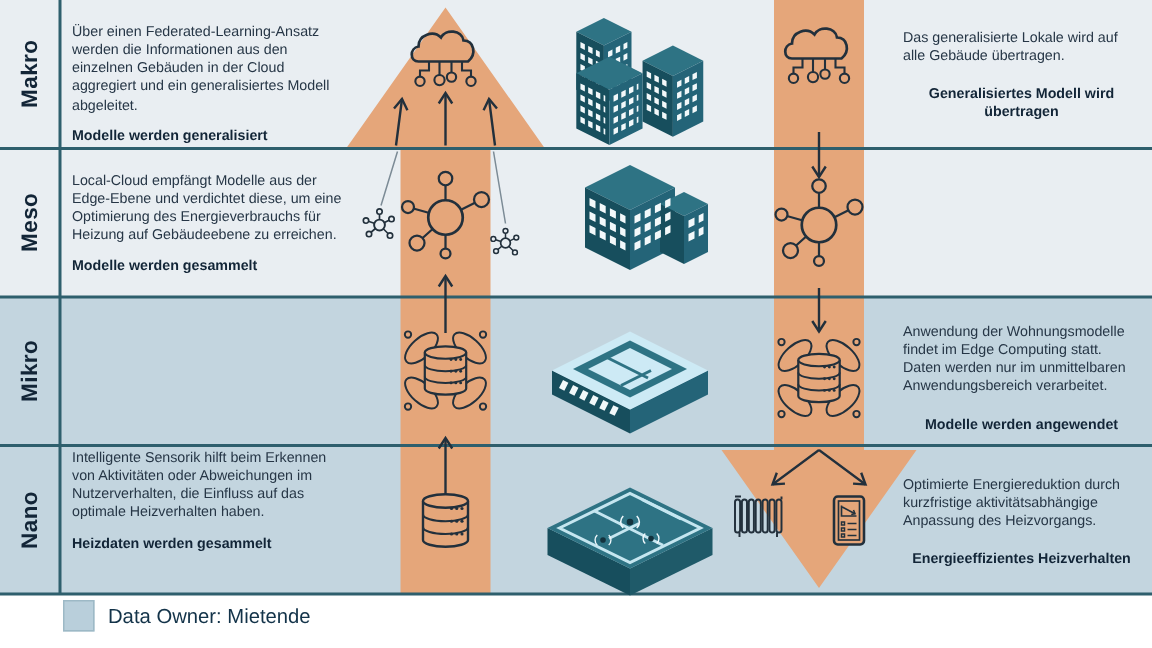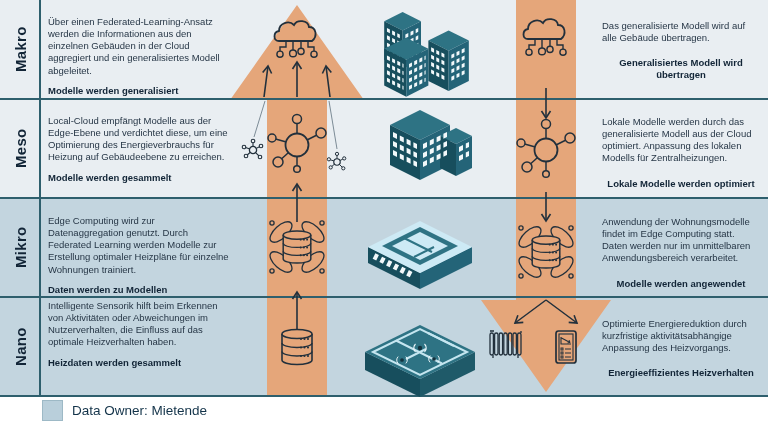--- a/index.html
+++ b/index.html
@@ -276,36 +276,28 @@
   <div class="rowlabel" style="top:297px">Nano</div>
 
   <div class="lt" style="top:115px">
     <div>Local-Cloud empfängt Modelle aus der Edge-Ebene und verdichtet diese, um eine Optimierung des Energieverbrauchs für Heizung auf Gebäudeebene zu erreichen.</div>
     <div class="h">Modelle werden gesammelt</div>
   </div>
   <div class="lt" style="top:16px">
     <div>Über einen Federated-Learning-Ansatz werden die Informationen aus den einzelnen Gebäuden in der Cloud aggregiert und ein generalisiertes Modell abgeleitet.</div>
     <div class="h">Modelle werden generalisiert</div>
   </div>
-  <div class="lt" style="top:215px">
-    <div>Edge Computing wird zur Datenaggregation genutzt. Durch Federated Learning werden Modelle zur Erstellung optimaler Heizpläne für einzelne Wohnungen trainiert.</div>
-    <div class="h">Daten werden zu Modellen</div>
-  </div>
   <div class="lt" style="top:300px">
     <div>Intelligente Sensorik hilft beim Erkennen von Aktivitäten oder Abweichungen im Nutzerverhalten, die Einfluss auf das optimale Heizverhalten haben.</div>
     <div class="h">Heizdaten werden gesammelt</div>
   </div>
 
   <div class="rt" style="top:20px">
-    <div>Das generalisierte Modell wird auf alle Gebäude übertragen.</div>
+    <div>Das generalisierte Lokale wird auf alle Gebäude übertragen.</div>
     <div class="h">Generalisiertes Modell wird übertragen</div>
-  </div>
-  <div class="rt" style="top:116px">
-    <div>Lokale Modelle werden durch das generalisierte Modell aus der Cloud optimiert. Anpassung des lokalen Modells für Zentralheizungen.</div>
-    <div class="h">Lokale Modelle werden optimiert</div>
   </div>
   <div class="rt" style="top:216px">
     <div>Anwendung der Wohnungsmodelle findet im Edge Computing statt. Daten werden nur im unmittelbaren Anwendungsbereich verarbeitet.</div>
     <div class="h">Modelle werden angewendet</div>
   </div>
   <div class="rt" style="top:318px">
     <div>Optimierte Energiereduktion durch kurzfristige aktivitätsabhängige Anpassung des Heizvorgangs.</div>
     <div class="h">Energieeffizientes Heizverhalten</div>
   </div>
 

